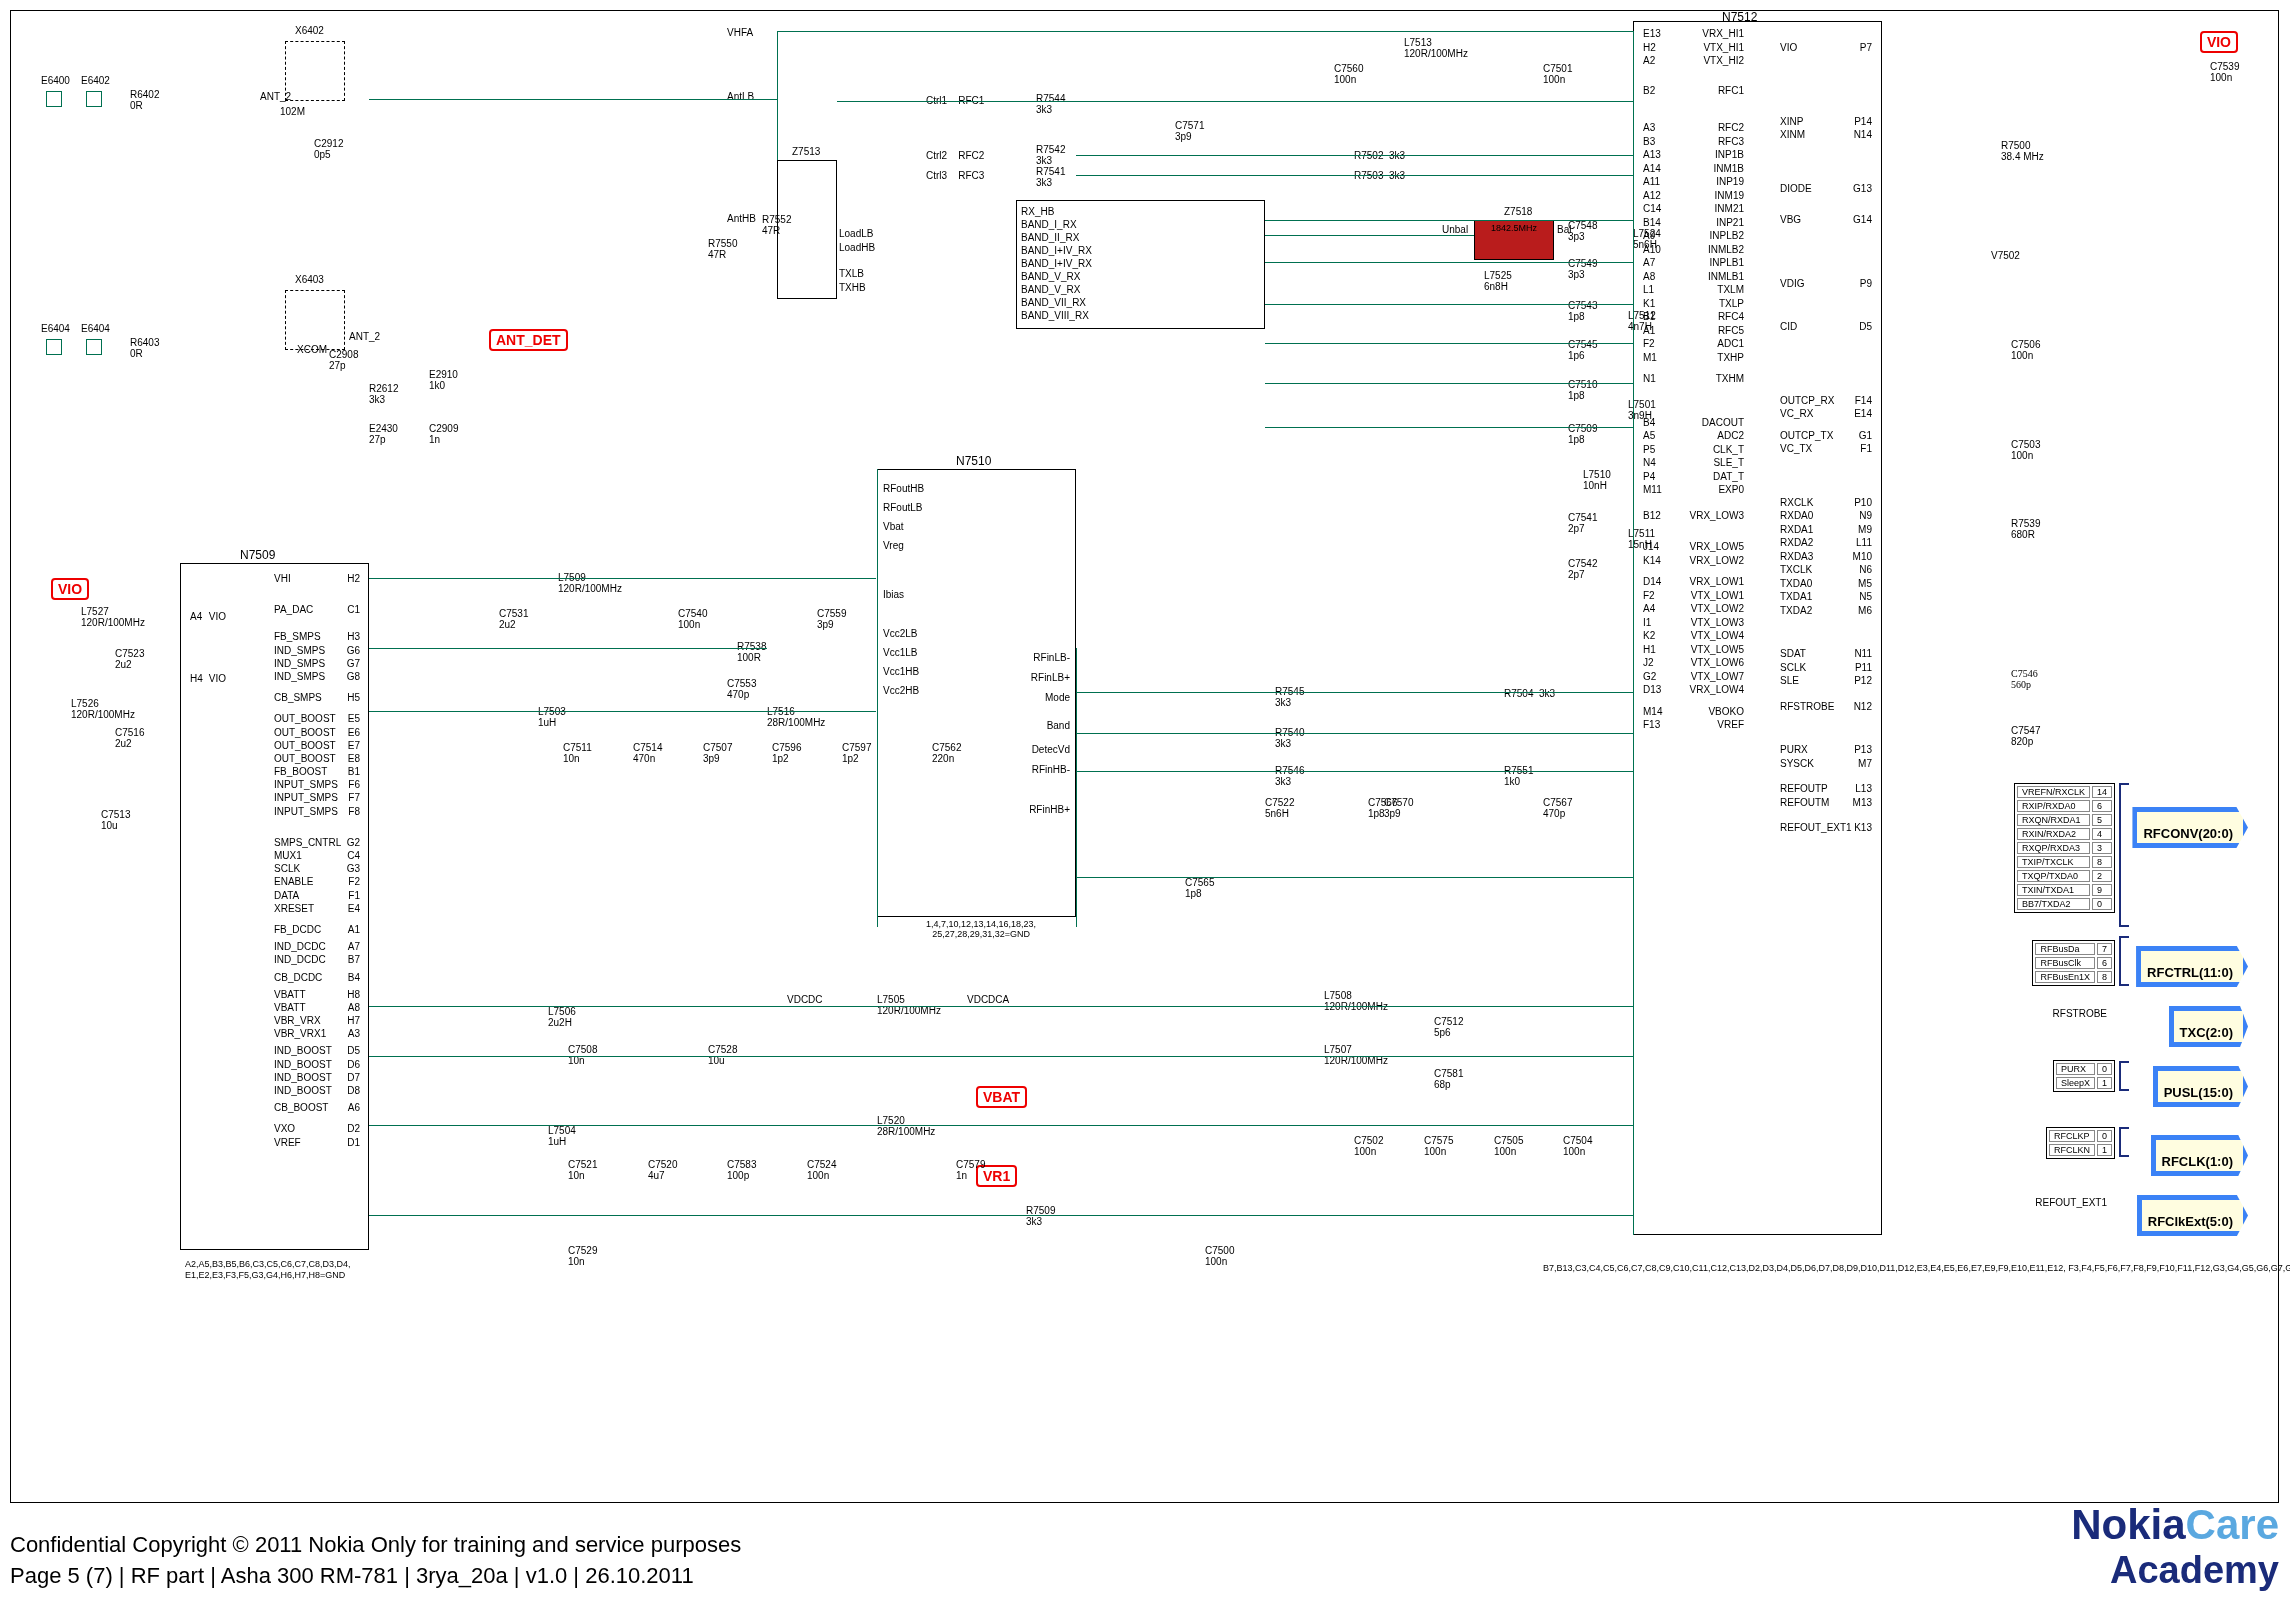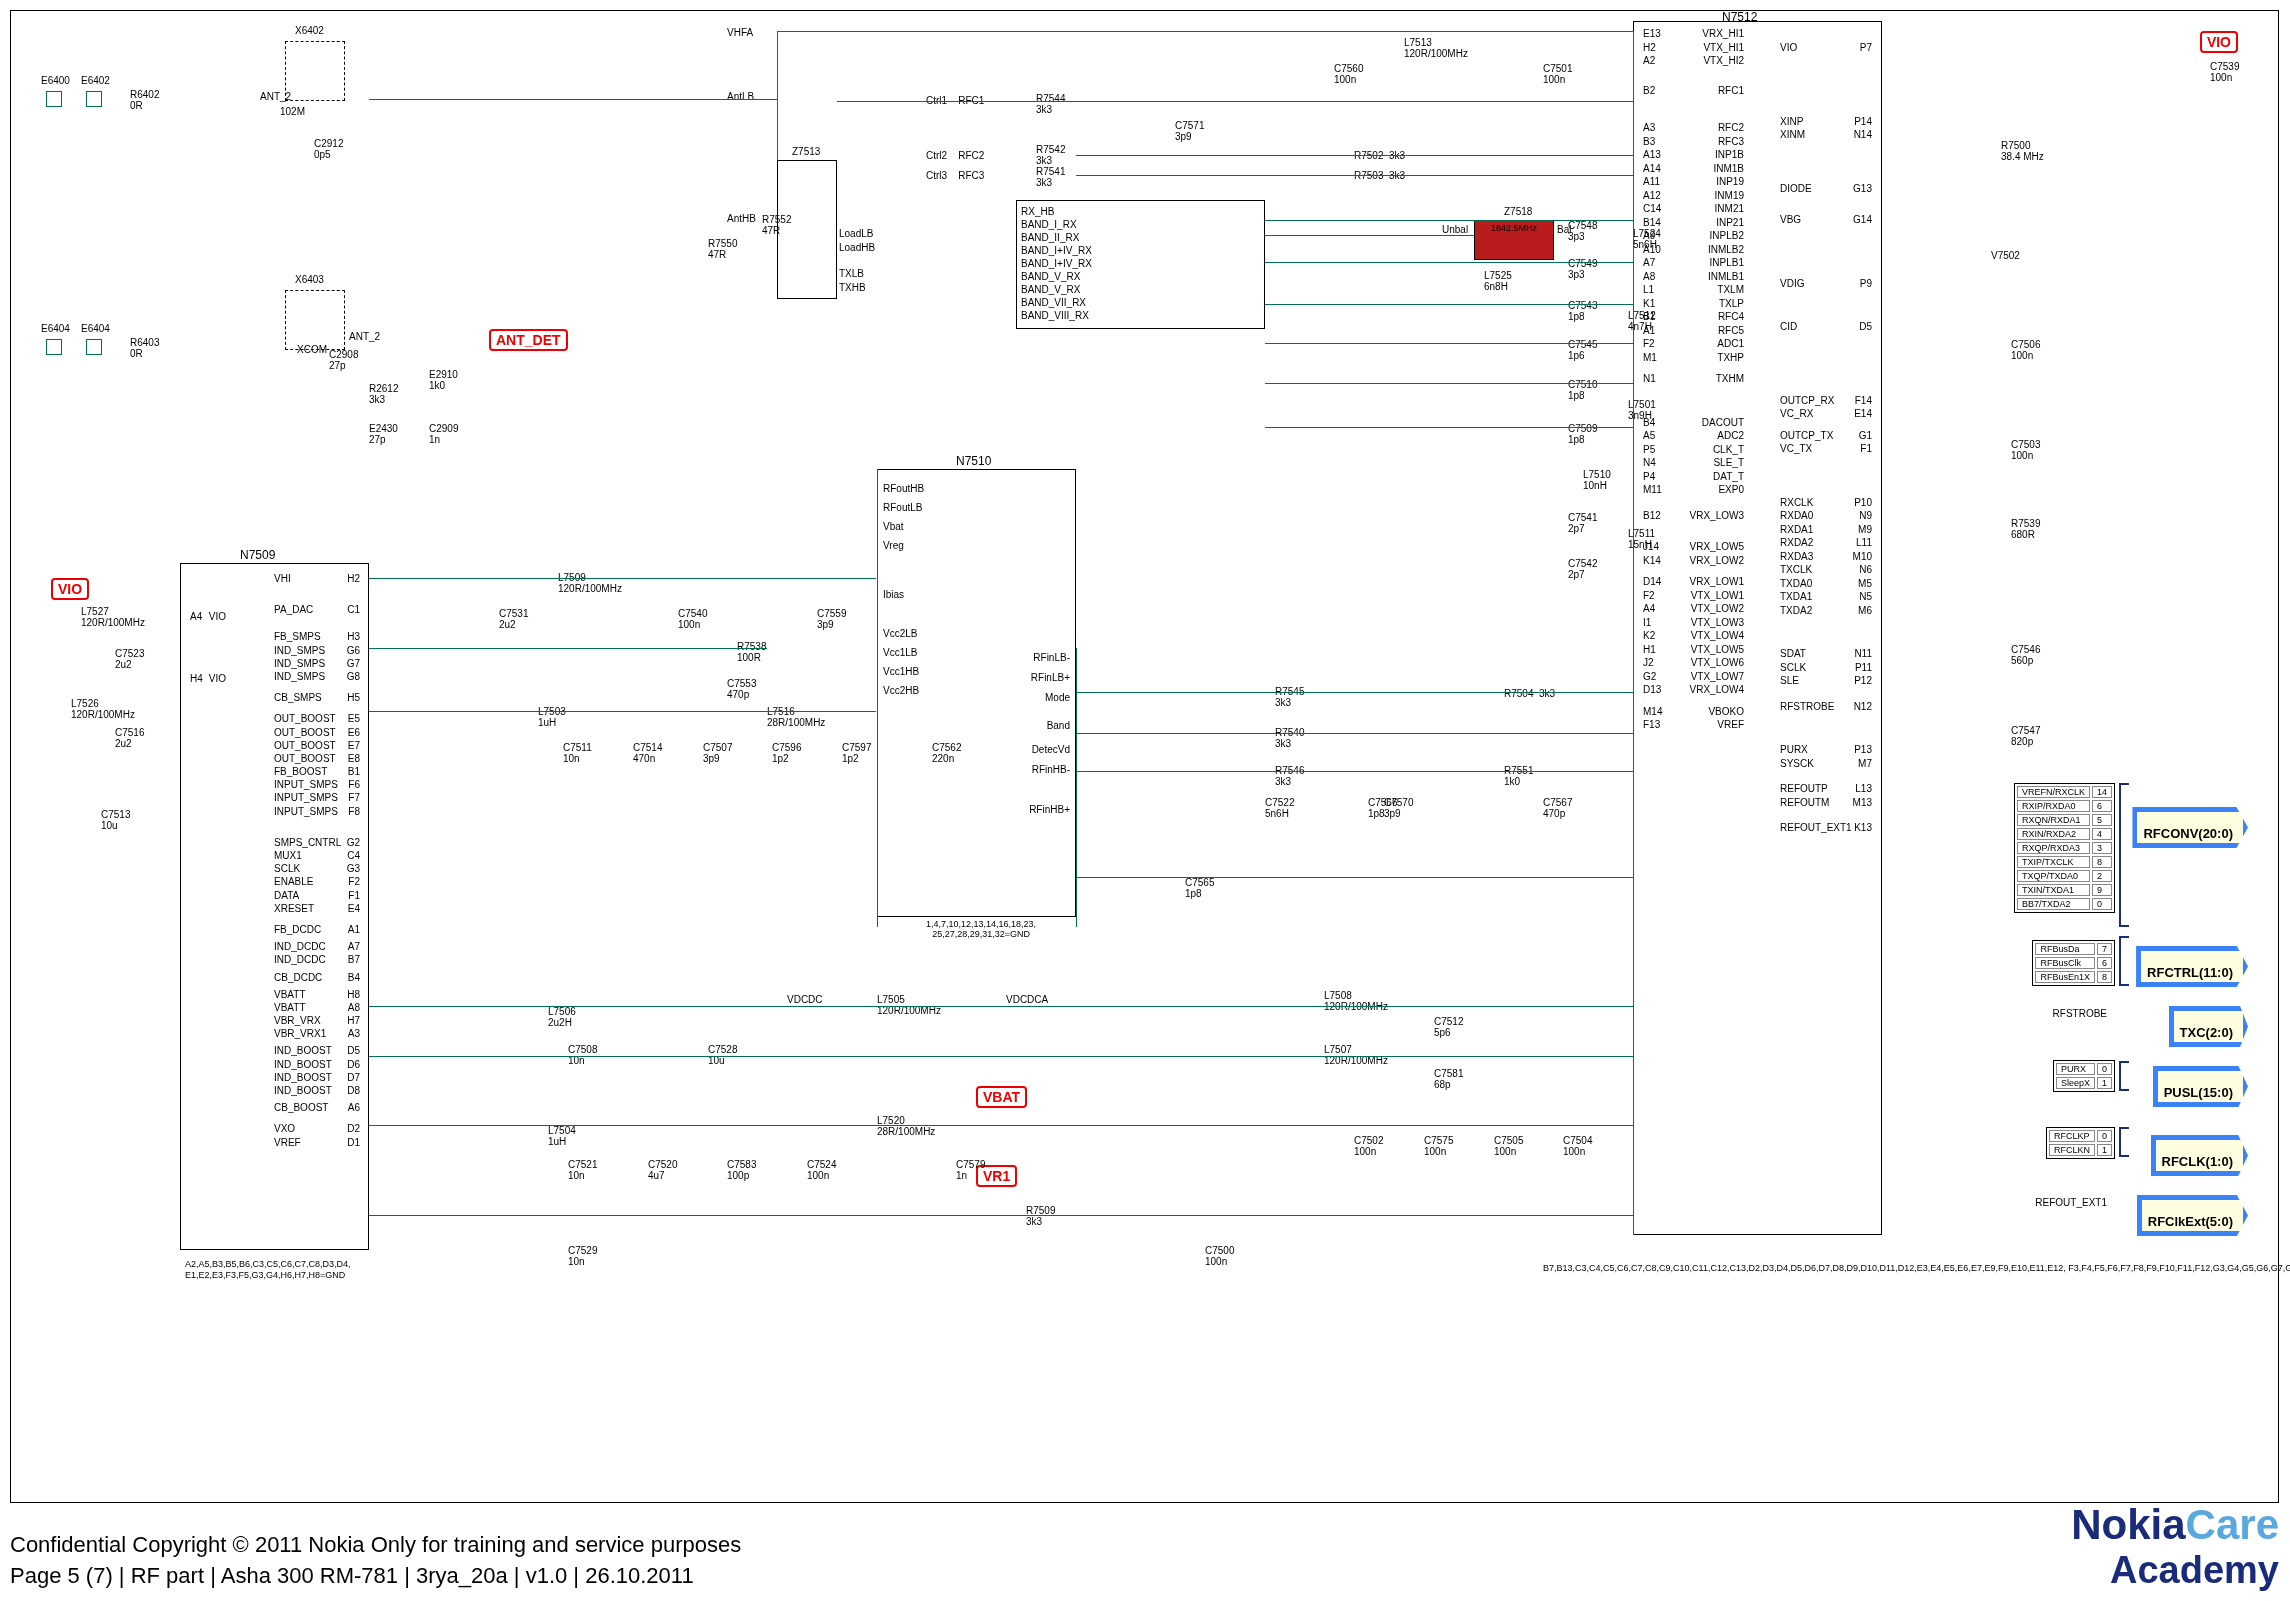--- a/index.html
+++ b/index.html
@@ -874,21 +874,21 @@
   </tbody>
     </table>
   <div class="comp-label" style="right:171px; top:1186px;">REFOUT_EXT1</div>
 
   <div class="comp-label" style="left:2199px; top:50px;"><span>C7539</span><br><span>100n</span></div>
   <div class="comp-label" style="left:1990px; top:129px;"><span>R7500</span><br><span>38.4 MHz</span></div>
   <div class="comp-label" style="left:1980px; top:239px;">V7502</div>
   <div class="comp-label" style="left:2000px; top:328px;"><span>C7506</span><br><span>100n</span></div>
   <div class="comp-label" style="left:2000px; top:428px;"><span>C7503</span><br><span>100n</span></div>
   <div class="comp-label" style="left:2000px; top:507px;"><span>R7539</span><br><span>680R</span></div>
-  <div class="comp-label" style="left:2000px; top:633px;"><span>C7546</span><br><span>560p</span></div>
+  <div class="comp-label" style="left:2000px; top:657px;font-family:Liberation Serif, serif;"><span>C7546</span><br><span>560p</span></div>
   <div class="comp-label" style="left:2000px; top:714px;"><span>C7547</span><br><span>820p</span></div>
 
   <div class="comp-label" style="left:716px; top:16px;">VHFA</div>
 
   <div class="comp-label" style="left:915px; top:84px;"><span>Ctrl1</span>&nbsp;&nbsp;&nbsp;&nbsp;<span>RFC1</span></div>
   <div class="comp-label" style="left:915px; top:139px;"><span>Ctrl2</span>&nbsp;&nbsp;&nbsp;&nbsp;<span>RFC2</span></div>
   <div class="comp-label" style="left:915px; top:159px;"><span>Ctrl3</span>&nbsp;&nbsp;&nbsp;&nbsp;<span>RFC3</span></div>
 
   <div class="comp-label" style="left:1393px; top:26px;"><span>L7513</span><br><span>120R/100MHz</span></div>
   <div class="comp-label" style="left:1323px; top:52px;"><span>C7560</span><br><span>100n</span></div>
@@ -945,21 +945,21 @@
   <div class="comp-label" style="left:70px; top:595px;"><span>L7527</span><br><span>120R/100MHz</span></div>
   <div class="comp-label" style="left:104px; top:637px;"><span>C7523</span><br><span>2u2</span></div>
   <div class="comp-label" style="left:60px; top:687px;"><span>L7526</span><br><span>120R/100MHz</span></div>
   <div class="comp-label" style="left:104px; top:716px;"><span>C7516</span><br><span>2u2</span></div>
   <div class="comp-label" style="left:90px; top:798px;"><span>C7513</span><br><span>10u</span></div>
 
   <div class="comp-label" style="left:751px; top:203px;"><span>R7552</span><br><span>47R</span></div>
   <div class="comp-label" style="left:697px; top:227px;"><span>R7550</span><br><span>47R</span></div>
 
   <div class="comp-label" style="left:776px; top:983px;">VDCDC</div>
-  <div class="comp-label" style="left:995px; top:983px;text-align:right;">VDCDCA</div>
+  <div class="comp-label" style="left:956px; top:983px;text-align:right;">VDCDCA</div>
   <div class="comp-label" style="left:866px; top:983px;"><span>L7505</span><br><span>120R/100MHz</span></div>
   <div class="comp-label" style="left:537px; top:995px;"><span>L7506</span><br><span>2u2H</span></div>
   <div class="comp-label" style="left:557px; top:1033px;"><span>C7508</span><br><span>10n</span></div>
   <div class="comp-label" style="left:697px; top:1033px;"><span>C7528</span><br><span>10u</span></div>
   <div class="comp-label" style="left:1313px; top:979px;"><span>L7508</span><br><span>120R/100MHz</span></div>
   <div class="comp-label" style="left:1423px; top:1005px;"><span>C7512</span><br><span>5p6</span></div>
   <div class="comp-label" style="left:1313px; top:1033px;"><span>L7507</span><br><span>120R/100MHz</span></div>
   <div class="comp-label" style="left:1423px; top:1057px;"><span>C7581</span><br><span>68p</span></div>
 
   <div class="comp-label" style="left:537px; top:1114px;"><span>L7504</span><br><span>1uH</span></div>

